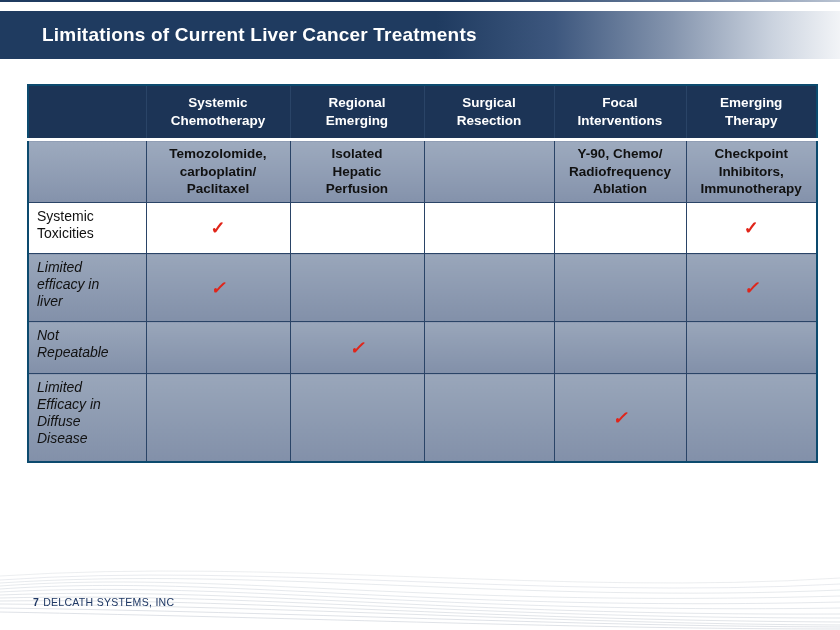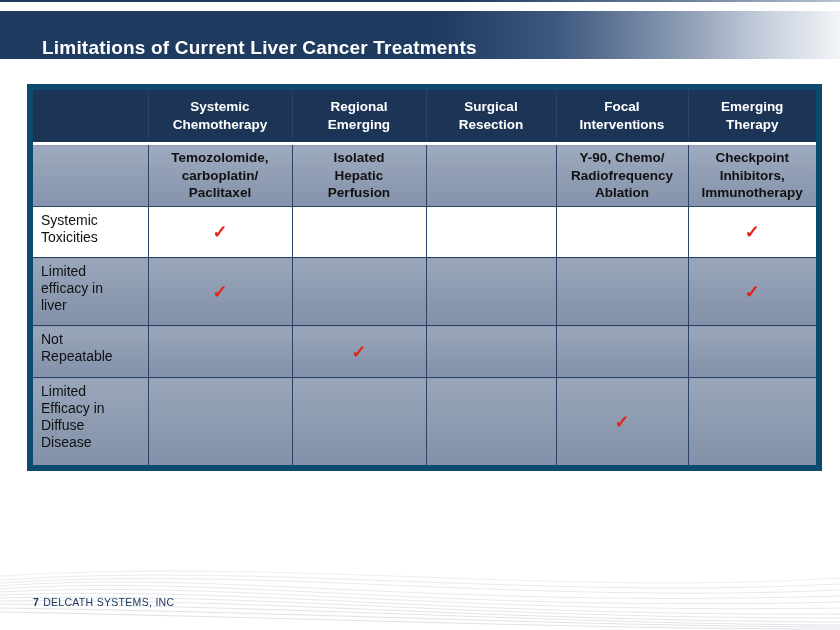--- a/index.html
+++ b/index.html
@@ -7,30 +7,30 @@
     width:840px;height:630px;position:relative;overflow:hidden;
     background:#ffffff;font-family:"Liberation Sans", sans-serif;
   }
   .top-line{
     position:absolute;top:0;left:0;width:840px;height:2px;
     background:linear-gradient(90deg,#1F3B60 0%,#1F3B60 55%,#6E82A0 82%,#B9C3D2 100%);
   }
   .title-bar{
     position:absolute;top:11px;left:0;width:840px;height:48px;
     background:linear-gradient(90deg,#1F3B60 0%,#1F3B60 52%,#3D577E 66%,#8595AE 80%,#CBD3DF 92%,#F2F4F7 100%);
-    display:flex;align-items:flex-end;
+    display:flex;align-items:center;
   }
   .title-bar .title{
     color:#ffffff;font-weight:bold;font-size:19px;letter-spacing:0.2px;
     padding-left:42px;white-space:nowrap;
   }
   .table-wrap{position:absolute;left:27px;top:84px;}
   table.cmp{
     border-collapse:collapse;table-layout:fixed;width:789px;
-    border:6px solid #0c4a6e;
+    border:2px solid #0c4a6e;
   }
   table.cmp td{
     border:1px solid #2A4467;
     overflow:hidden;
   }
   tr.header td{
     background:#1C3456;color:#ffffff;font-weight:bold;font-size:13.5px;
     text-align:center;vertical-align:middle;height:50px;
     border-bottom:3px solid #ffffff;
     white-space:pre-line;line-height:1.35;
@@ -43,21 +43,21 @@
   tr.body td{height:42px;}
   tr.body td.label{
     text-align:left;vertical-align:top;padding:5px 4px 4px 8px;
     font-size:14px;color:#111111;white-space:pre-line;line-height:1.22;
   }
   tr.body td.check{
     text-align:center;vertical-align:middle;
     color:#E0251A;font-size:18px;font-weight:bold;
   }
   tr.plain td{background:#ffffff;}
-  tr.shaded td{background:linear-gradient(180deg,#99A6BA 0%,#8290A9 100%);}
+  tr.shaded td{background:linear-gradient(180deg,#99A6BA 0%,#8290A9 100%);font-style:italic;}
   tr.r-systemic-toxicities td{height:41px;}
   tr.r-limited-efficacy-liver td{height:58px;}
   tr.r-invasive td{height:47px;}
   tr.r-not-repeatable td{height:42px;}
   tr.r-small-pct td{height:62px;}
   tr.r-diffuse-disease td{height:78px;}
   .swoosh{position:absolute;left:0;top:556px;width:840px;height:74px;}
   .footer{
     position:absolute;left:33px;top:596px;font-size:10.5px;color:#1F3864;
     letter-spacing:0.3px;white-space:nowrap;

